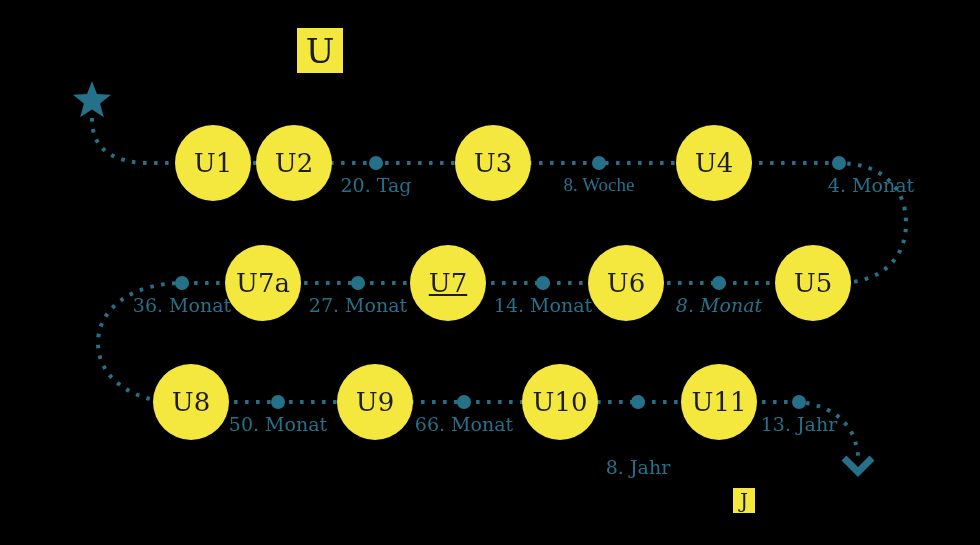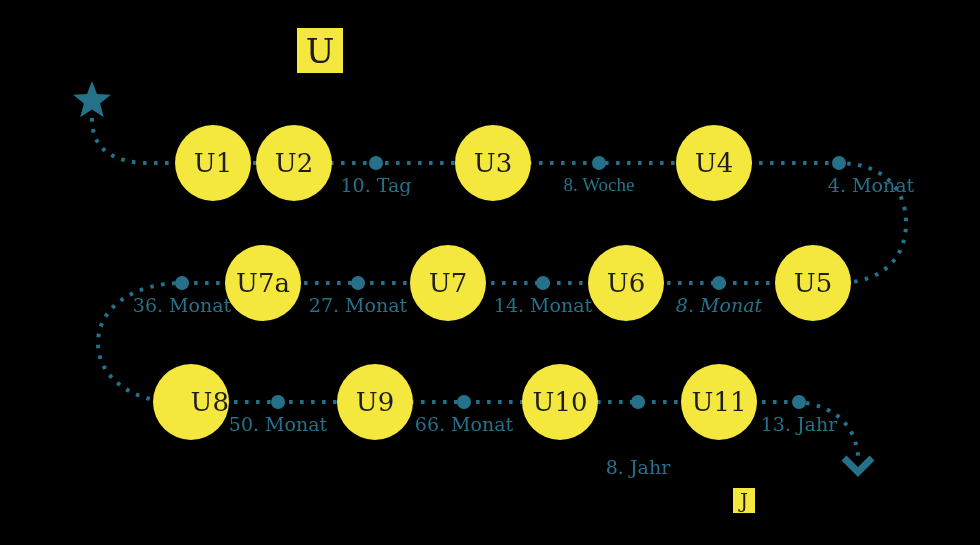--- a/index.html
+++ b/index.html
@@ -71,21 +71,21 @@
              C 857 448 858 452 858 458" fill="none" stroke="#26718A" stroke-width="4" stroke-dasharray="3.5 7.5"></path>
     <polygon fill="#26718A" points="92,81 97,94.1 111,94.8 100.1,103.6 103.8,117.2 92,109.5 80.2,117.2 83.9,103.6 73,94.8 87,94.1"></polygon>
     <path d="M 844 458 L 858 472 L 872 458" fill="none" stroke="#26718A" stroke-width="7" stroke-linecap="butt" stroke-linejoin="miter"></path>
   </svg>
 
   <div class="badge badge-u">U</div>
   <div class="badge badge-j">J</div>
 
   <div id="milestones">
       <div class="milestone-dot" style="left: 376px; top: 163px;"></div>
-      <div class="milestone-label" style="left: 376px; top: 175px;">10. Tag</div>
+      <div class="milestone-label" style="left: 376px; top: 175px;">20. Tag</div>
       <div class="milestone-dot" style="left: 599px; top: 163px;"></div>
       <div class="milestone-label" style="left: 599px; top: 175px; font-family: Liberation Serif, serif;">8. Woche</div>
       <div class="milestone-dot" style="left: 839px; top: 163px;"></div>
       <div class="milestone-label" style="left: 839px; top: 175px; margin-left: 32px;">4. Monat</div>
       <div class="milestone-dot" style="left: 719px; top: 283px;"></div>
       <div class="milestone-label" style="left: 719px; top: 295px; font-style: italic;">8. Monat</div>
       <div class="milestone-dot" style="left: 543px; top: 283px;"></div>
       <div class="milestone-label" style="left: 543px; top: 295px;">14. Monat</div>
       <div class="milestone-dot" style="left: 358px; top: 283px;"></div>
       <div class="milestone-label" style="left: 358px; top: 295px;">27. Monat</div>
@@ -112,27 +112,27 @@
       </div>
       <div class="node" style="left: 714px; top: 163px;">
         <span>U4</span>
       </div>
       <div class="node" style="left: 813px; top: 283px;">
         <span>U5</span>
       </div>
       <div class="node" style="left: 626px; top: 283px;">
         <span>U6</span>
       </div>
-      <div class="node" style="left: 448px; top: 283px;">
+      <div class="node" style="left: 448px; top: 283px; text-decoration: underline;">
         <span>U7</span>
       </div>
       <div class="node" style="left: 263px; top: 283px;">
         <span>U7a</span>
       </div>
-      <div class="node" style="left: 191px; top: 402px; justify-content: flex-end;">
+      <div class="node" style="left: 191px; top: 402px;">
         <span>U8</span>
       </div>
       <div class="node" style="left: 375px; top: 402px;">
         <span>U9</span>
       </div>
       <div class="node" style="left: 560px; top: 402px;">
         <span>U10</span>
       </div>
       <div class="node" style="left: 719px; top: 402px;">
         <span>U11</span>

